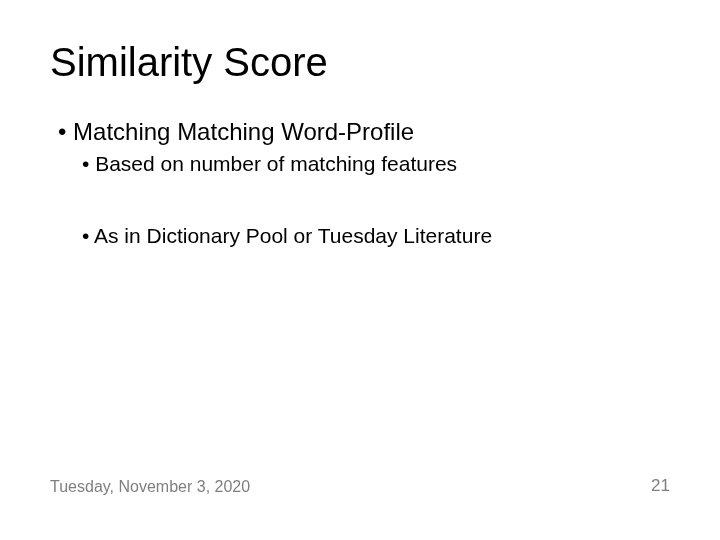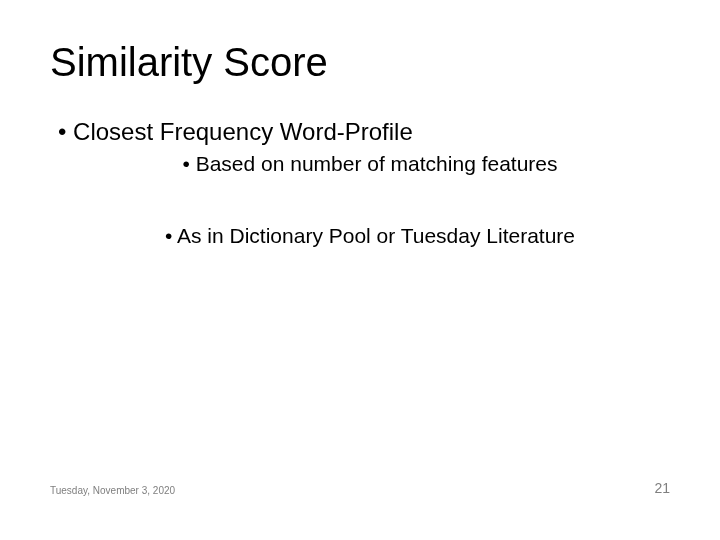--- a/index.html
+++ b/index.html
@@ -33,52 +33,51 @@
     width: 600px;
   }
   .b1 {
     font-size: 24px;
     margin-bottom: 6px;
   }
   .b2 {
     font-size: 21px;
     margin-left: 24px;
     margin-bottom: 30px;
-    text-align: center;
   }
   .gap {
     height: 18px;
   }
   .footer-date {
     position: absolute;
     left: 50px;
     bottom: 28px;
-    font-size: 10px;
+    font-size: 16px;
     color: #7f7f7f;
   }
   .footer-page {
     position: absolute;
     right: 50px;
     bottom: 28px;
-    font-size: 14px;
+    font-size: 17px;
     color: #7f7f7f;
   }
   .bullet::before {
     content: "• ";
   }
 </style>
 </head>
 <body>
 
 <div class="slide">
 
   <div class="title">Similarity Score</div>
 
   <div class="body">
-    <div class="b1 bullet">Closest Frequency Word-Profile</div>
+    <div class="b1 bullet">Matching Matching Word-Profile</div>
     <div class="b2 bullet">Based on number of matching features</div>
 
     <div class="gap"></div>
 
     <div class="b2 bullet">As in Dictionary Pool or Tuesday Literature</div>
   </div>
 
   <div class="footer-date">Tuesday, November 3, 2020</div>
 
   <div class="footer-page">21</div>

